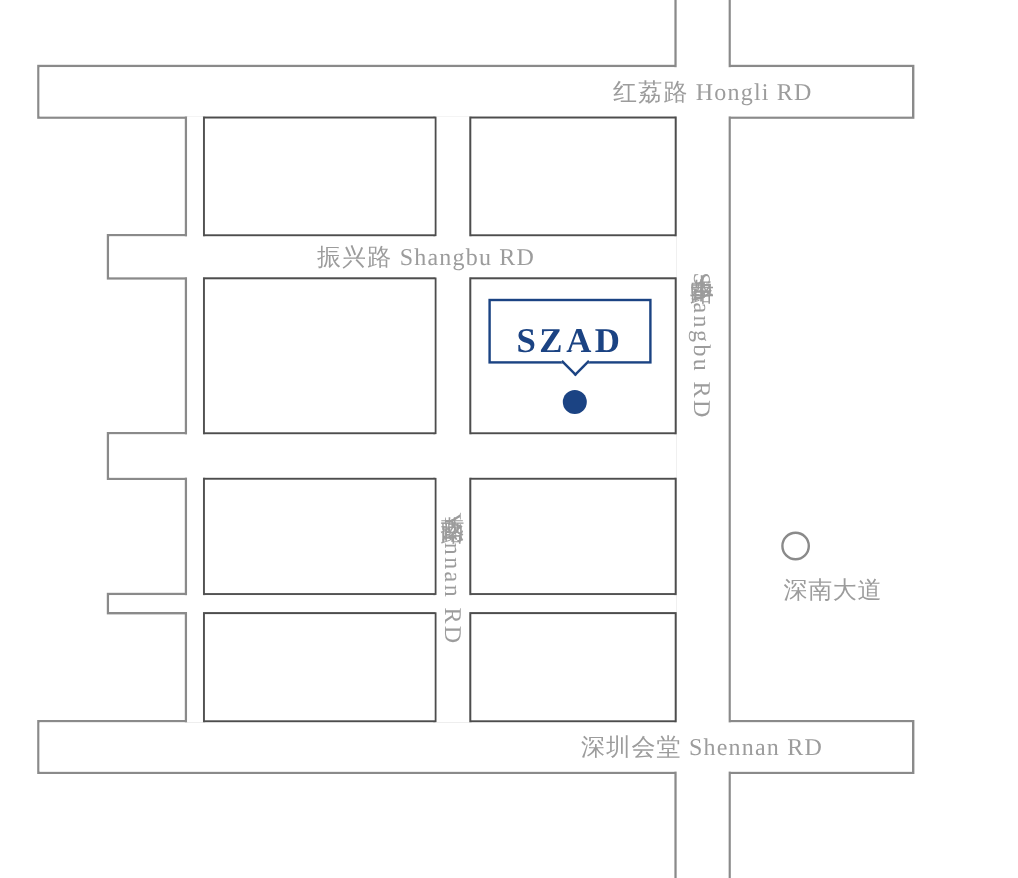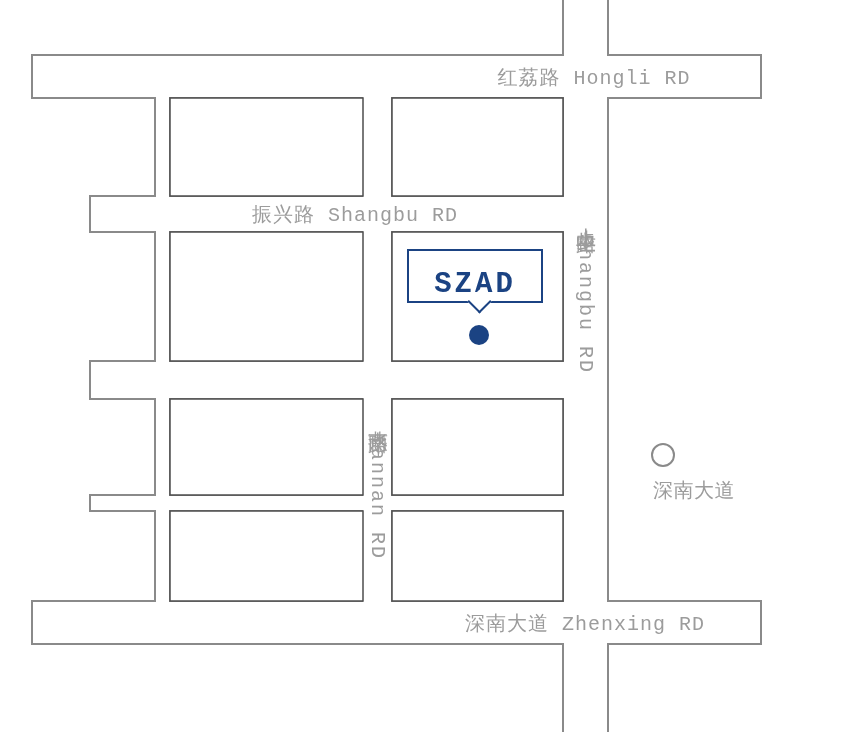--- a/index.html
+++ b/index.html
@@ -4,21 +4,21 @@
 <style>
   :root{
     --accent:#1b4383;
     --road_outline:#8a8a8a;
     --block_outline:#4d4d4d;
     --label_text:#9c9c9c;
   }
   html,body{margin:0;padding:0;background:#fff;}
   #stage{
     position:relative;width:848px;height:732px;overflow:hidden;background:#fff;
-    font-family:Liberation Mono, monospace;
+    font-family:Liberation Serif, serif;
   }
   #map-svg{position:absolute;left:0;top:0;}
   .road{fill:#fff;stroke:var(--road_outline);stroke-width:2;}
   .road-fill{fill:#fff;stroke:none;}
   .block{fill:#fff;stroke:var(--block_outline);stroke-width:1.5;}
   .rlabel{
     position:absolute;transform:translate(-50%,-50%);
     color:var(--label_text);font-size:20px;letter-spacing:1px;white-space:nowrap;
   }
   .vlabel{
@@ -83,21 +83,21 @@
       <rect class="block" x="170" y="511" width="193" height="90"></rect>
       <rect class="block" x="392" y="511" width="171" height="90"></rect>
     </g>
 
     <circle cx="479" cy="335" r="10" fill="#1b4383"></circle>
     <circle cx="663" cy="455" r="11" fill="none" stroke-width="2" stroke="#8a8a8a"></circle>
   </svg>
 
   <div class="rlabel" style="left:594px;top:77px">红荔路 Hongli RD</div>
   <div class="rlabel" style="left:355px;top:214px">振兴路 Shangbu RD</div>
-  <div class="rlabel" style="left:585px;top:623px">深南大道 Zhenxing RD</div>
+  <div class="rlabel" style="left:585px;top:623px">深圳会堂 Shennan RD</div>
   <div class="vlabel" style="left:585px;top:212px">上步中路 Shangbu RD</div>
   <div class="vlabel" style="left:377px;top:414px">燕南路 Yannan RD</div>
 
   <div id="szad-bubble">
     <span class="szad-text">SZAD</span>
   </div>
 
   <div class="poi-text">
     <div>深南大道</div>
   </div>

